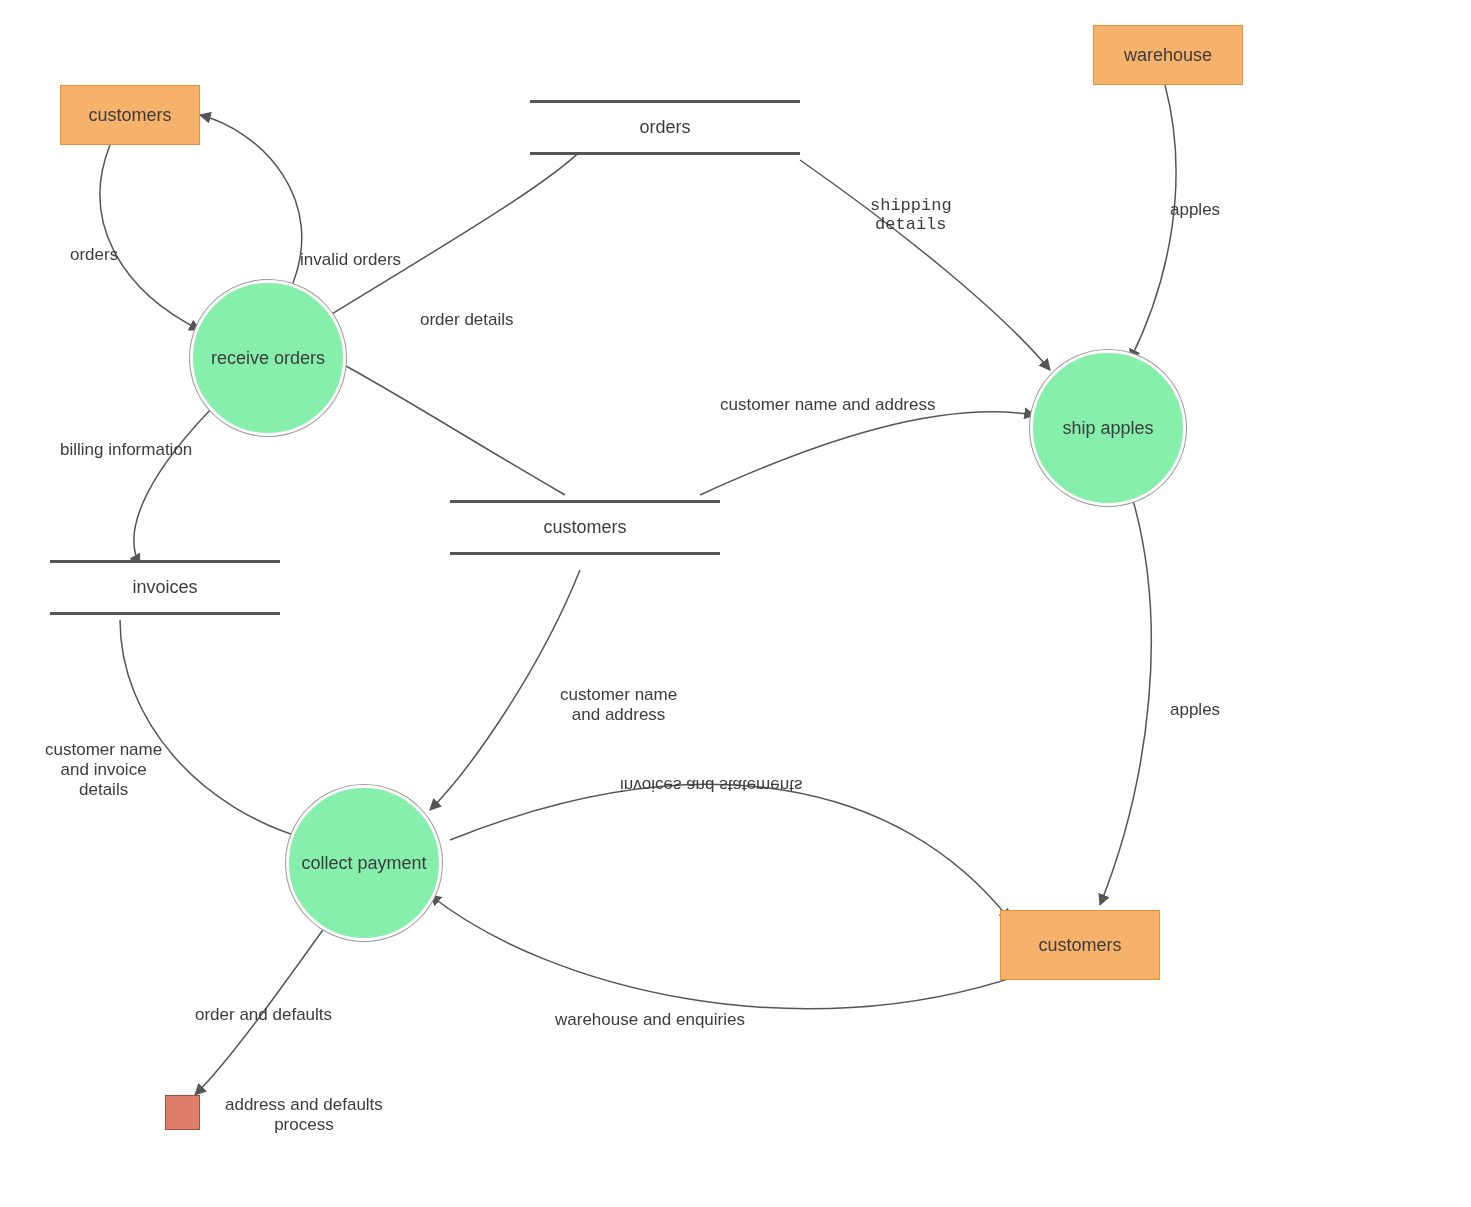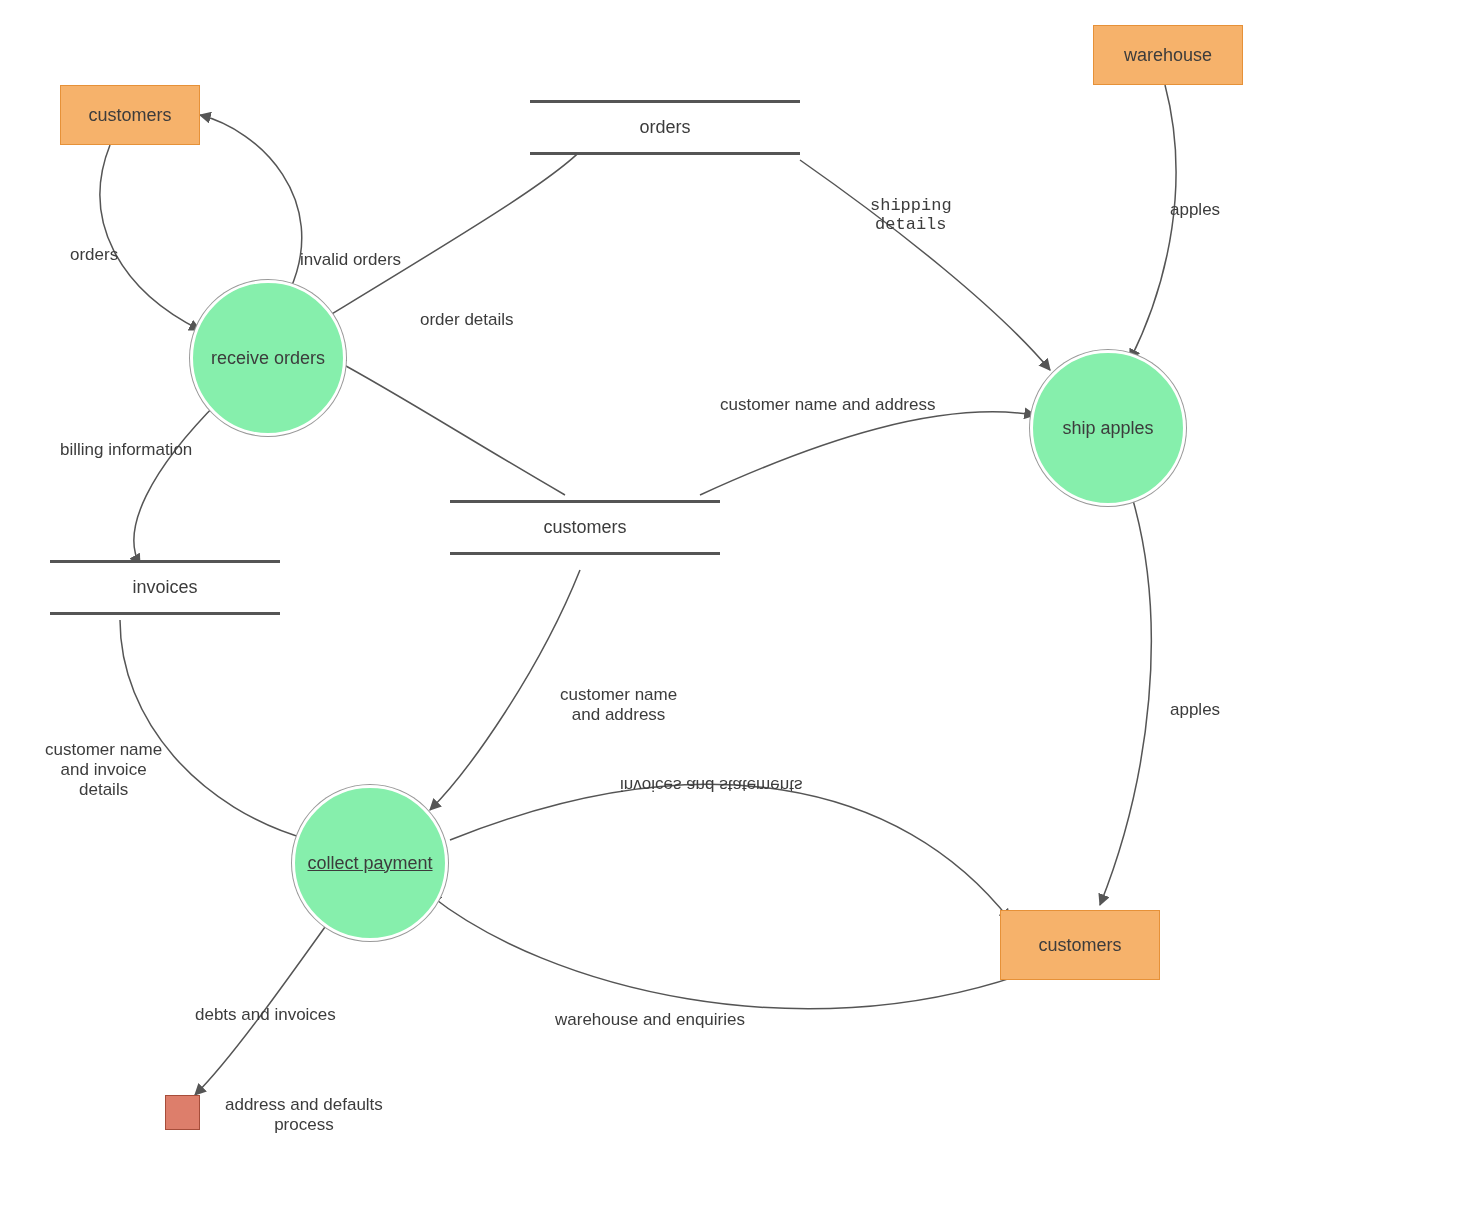--- a/index.html
+++ b/index.html
@@ -64,21 +64,21 @@
   <div class="entity" style="left:60px; top:85px; width:140px;height:60px;">customers</div>
 
   <div class="entity" style="left:1060px; top:25px; width:150px;height:60px;margin-left:33px;">warehouse</div>
 
   <div class="entity" style="left:1000px; top:910px; width:160px;height:70px;">customers</div>
 
   <div class="process" style="left:190px; top:280px; width:150px;height:150px;">receive orders</div>
 
   <div class="process" style="left:1030px; top:350px; width:150px;height:150px;">ship apples</div>
 
-  <div class="process" style="left:292px; top:785px; width:150px;height:150px;text-decoration:underline;">collect
+  <div class="process" style="left:286px; top:785px; width:150px;height:150px;">collect
 payment</div>
 
   <div class="store" style="left:530px; top:100px; width:270px;height:55px;">orders</div>
 
   <div class="store" style="left:50px; top:560px; width:230px;height:55px;">invoices</div>
 
   <div class="store" style="left:450px; top:500px; width:270px;height:55px;">customers</div>
 
   <div class="terminator" style="left:165px; top:1095px; width:35px;height:35px;"></div>
 
@@ -91,17 +91,17 @@
   <span class="lbl" style="left:60px;  top:440px;">billing information</span>
   <span class="lbl" style="left:720px; top:395px;">customer name and address</span>
   <span class="lbl" style="left:560px; top:685px;">customer name
 and address</span>
   <span class="lbl" style="left:45px;  top:740px;">customer name
 and invoice
 details</span>
   <span class="lbl" style="left:1170px;top:700px;">apples</span>
   <span class="lbl flip" style="left:620px;top:775px;">invoices and statements</span>
   <span class="lbl" style="left:555px; top:1010px;">warehouse and enquiries</span>
-  <span class="lbl" style="left:195px; top:1005px;">debts and invoices</span>
+  <span class="lbl" style="left:195px; top:1005px;">order and defaults</span>
   <span class="lbl" style="left:225px; top:1095px;">address and defaults
 process</span>
 
 </div>
 
 </body></html>

